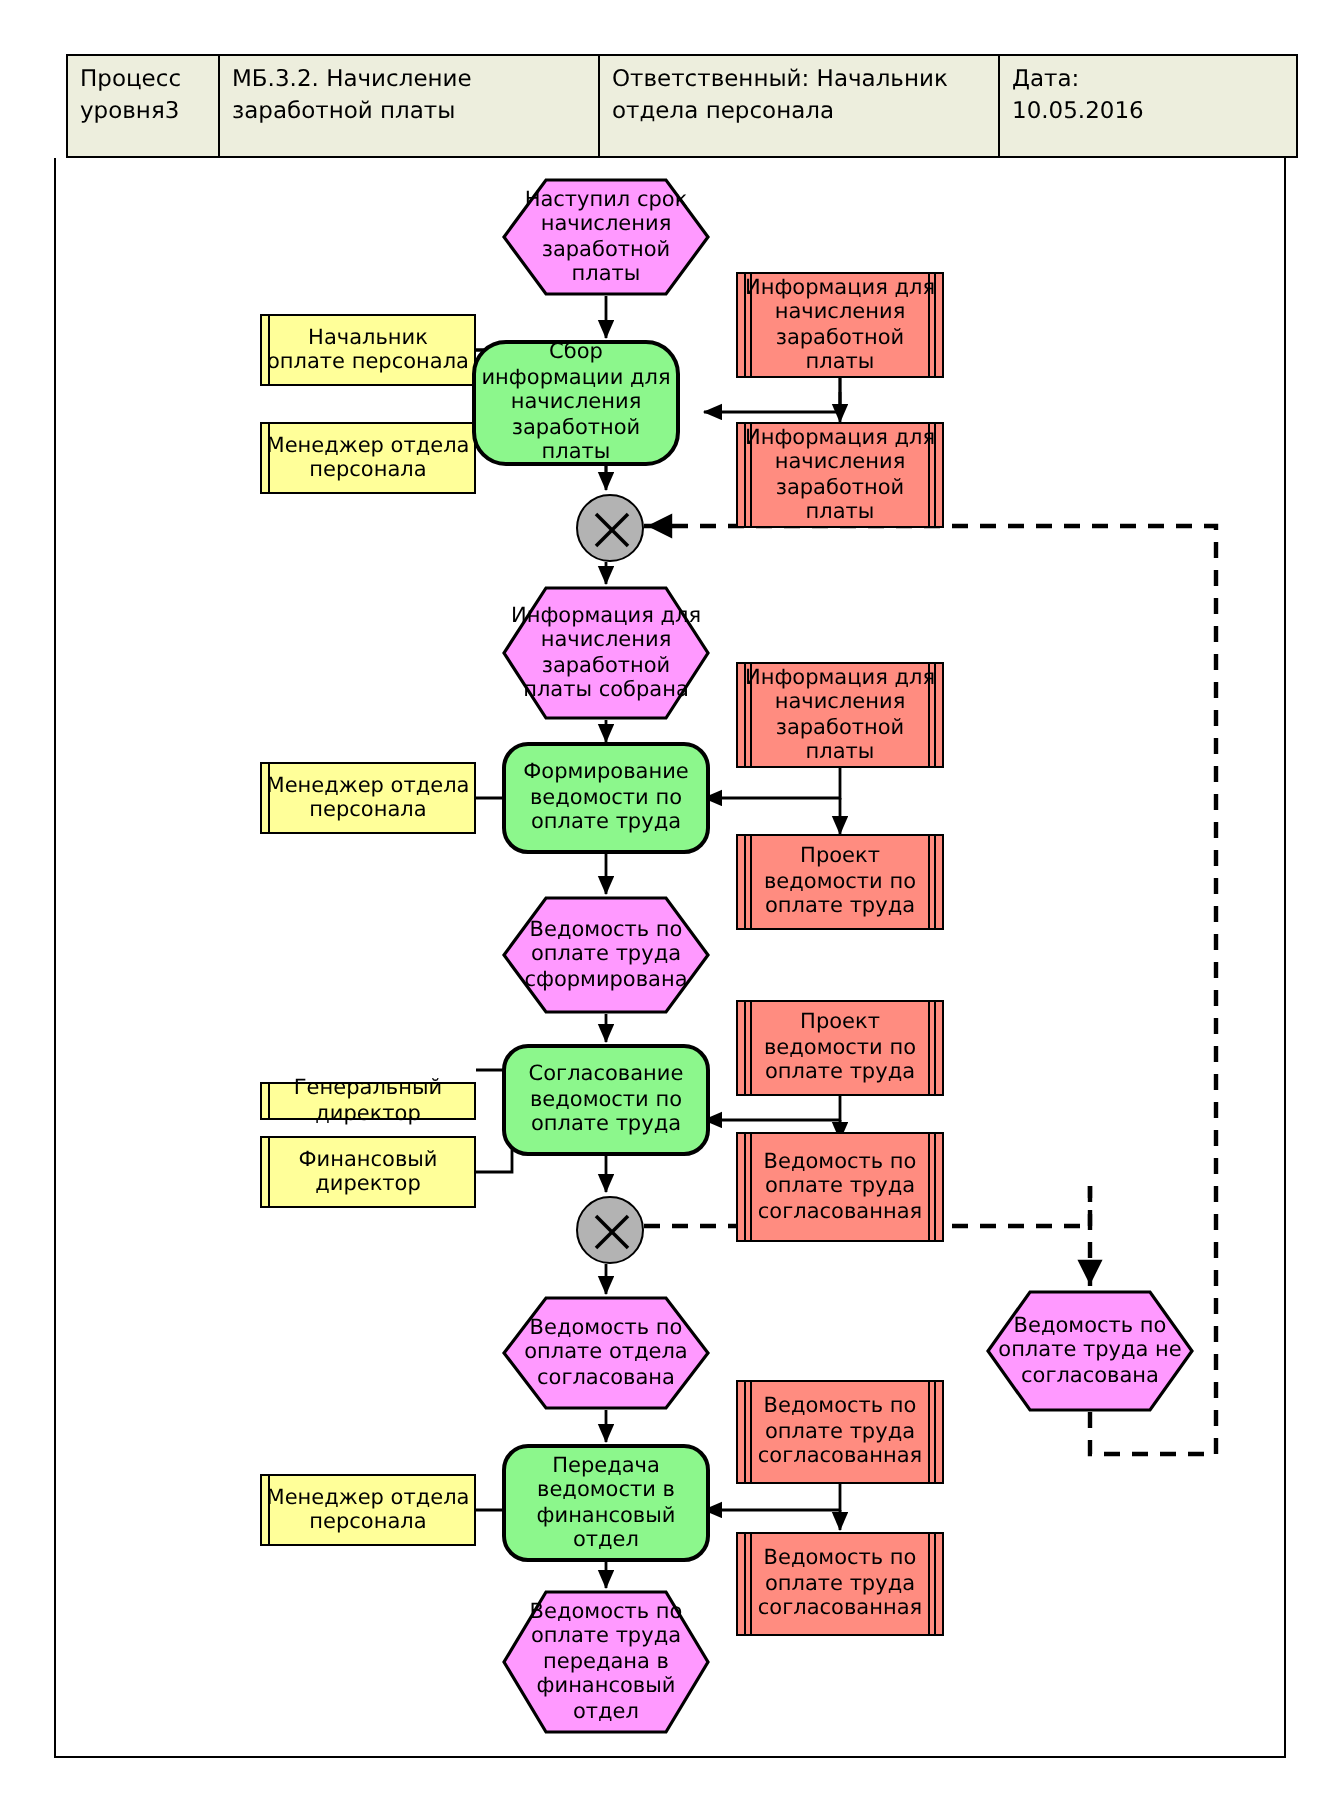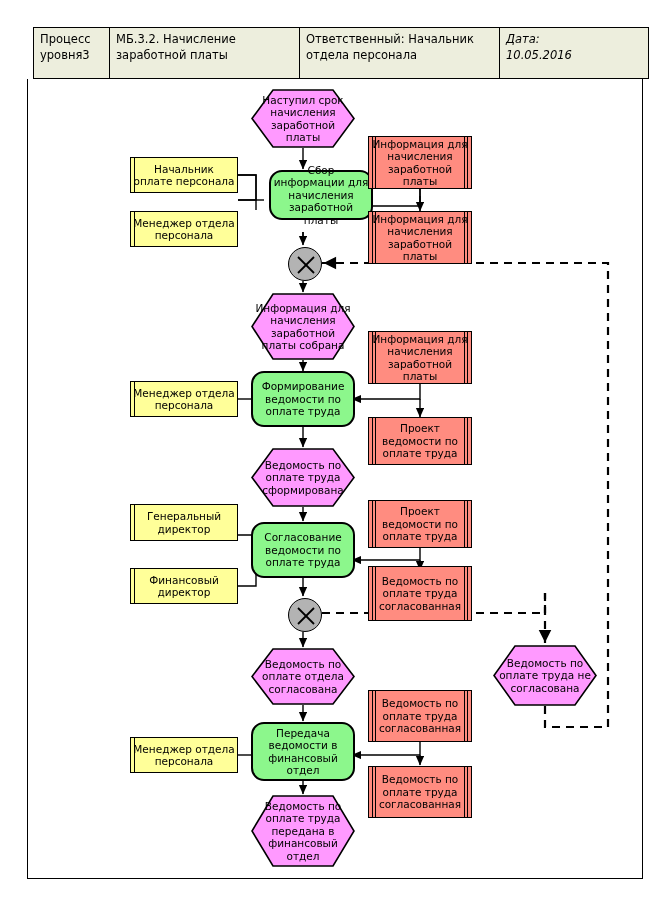--- a/index.html
+++ b/index.html
@@ -12,21 +12,21 @@
   
   .hdr{position:absolute;left:33px;top:27px;width:616px;height:52px;
        border:1px solid #000;background:#edeedd;box-sizing:border-box;display:flex;}
   .hdr-cell{border-right:1px solid #000;box-sizing:border-box;
             padding:4px 5px 0 6px;display:flex;align-items:flex-start;}
   .hdr-cell:last-child{border-right:none;}
   .hdr-cell span{font-size:11.5px;line-height:15.5px;color:#000;display:block;}
   .c1{width:76px;}
   .c2{width:190px;}
   .c3{width:200px;}
-  .c4{width:82px;font-style:italic;}
+  .c4{width:82px;}
   .c5{width:68px;}
 
   
   .frame{position:absolute;left:27px;top:79px;width:616px;height:800px;
          border:1px solid #000;border-top:none;box-sizing:border-box;background:#fff;}
 
   
   svg.wires{position:absolute;left:0;top:0;width:670px;height:906px;
             pointer-events:none;}
 
@@ -170,21 +170,21 @@
   </div>
 
   <div class="node role" style="left:130px;top:157px;width:108px;height:36px;">
     <span class="txt">Начальник оплате персонала</span>
   </div>
 
   <div class="node role" style="left:130px;top:211px;width:108px;height:36px;">
     <span class="txt">Менеджер отдела персонала</span>
   </div>
 
-  <div class="node proc" style="left:269px;top:170px;width:104px;height:50px;">
+  <div class="node proc" style="left:236px;top:170px;width:104px;height:63px;border-radius:17px;">
     <span class="txt">Сбор информации для начисления заработной платы</span>
   </div>
 
   <div class="node data" style="left:368px;top:136px;width:104px;height:53px;">
     <div class="inner-l"></div>
     <div class="inner-r"></div>
     <span class="txt">Информация для начисления заработной платы</span>
   </div>
 
   <div class="node data" style="left:368px;top:211px;width:104px;height:53px;">
@@ -233,21 +233,21 @@
     </svg>
     <span class="txt">Ведомость по оплате труда сформирована</span>
   </div>
 
   <div class="node data" style="left:368px;top:500px;width:104px;height:48px;">
     <div class="inner-l"></div>
     <div class="inner-r"></div>
     <span class="txt">Проект ведомости по оплате труда</span>
   </div>
 
-  <div class="node role" style="left:130px;top:504px;width:108px;height:37px;">
+  <div class="node role" style="left:130px;top:541px;width:108px;height:19px;">
     <span class="txt">Генеральный директор</span>
   </div>
 
   <div class="node role" style="left:130px;top:568px;width:108px;height:36px;">
     <span class="txt">Финансовый директор</span>
   </div>
 
   <div class="node proc" style="left:251px;top:522px;width:104px;height:56px;">
     <span class="txt">Согласование ведомости по оплате труда</span>
   </div>

